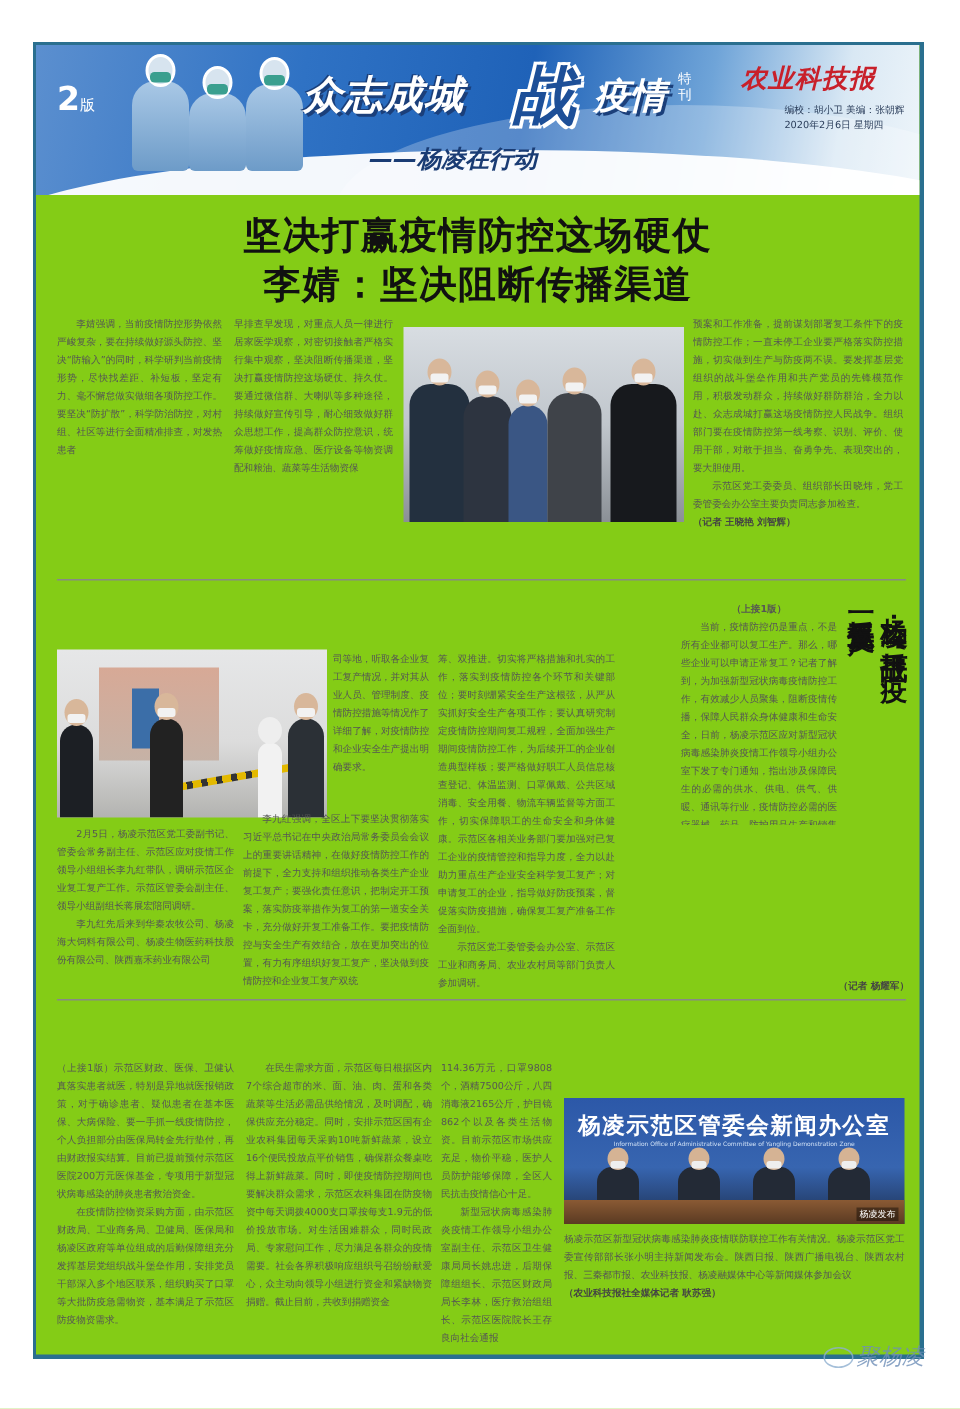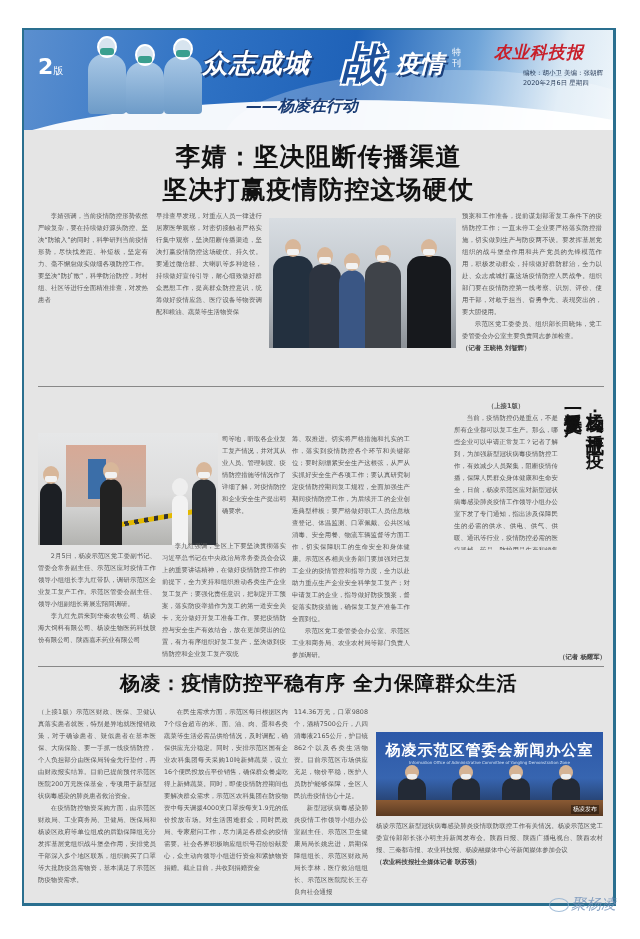--- a/index.html
+++ b/index.html
@@ -2,21 +2,21 @@
 <html><head>
 <meta charset="utf-8">
 <style>
   * { box-sizing: border-box; margin: 0; padding: 0; }
   html, body { width: 640px; height: 939px; background: #ffffff; overflow: hidden; }
   body { font-family: "DejaVu Sans", "Liberation Sans", sans-serif; color: #333; position: relative; }
 
   .page-frame {
     position: absolute; left: 22px; top: 28px; width: 594px; height: 878px;
     border: 2px solid #2a6f8f; border-right-width: 3px; border-bottom-width: 3px;
-    background: #e5e5e5; overflow: hidden;
+    background: #84cc16; overflow: hidden;
   }
 
   
   .masthead {
     position: absolute; left: 0; top: 0; width: 100%; height: 100px;
     background: linear-gradient(100deg, #5b8fcf 0%, #2f72c4 30%, #1f62b8 55%, #6fa4d8 75%, #d9e8f4 90%, #eef5fa 100%);
     overflow: hidden;
   }
   .masthead::after {
     content: ""; position: absolute; left: -40px; top: 70px; width: 720px; height: 120px;
@@ -140,22 +140,22 @@
     <div class="tekan">特刊</div>
     <div class="subtitle">——杨凌在行动</div>
     <div class="paper-logo">农业科技报</div>
     <div class="masthead-meta">
       <div>编校：胡小卫  美编：张朝辉</div>
       <div>2020年2月6日  星期四</div>
     </div>
   </div>
 
   <div class="headline-1">
+    <div>坚决打赢疫情防控这场硬仗</div>
     <div>李婧：坚决阻断传播渠道</div>
-    <div>坚决打赢疫情防控这场硬仗</div>
   </div>
 
   <div class="col" style="left:14px;top:180px;width:110px;height:155px;">
     <p>李婧强调，当前疫情防控形势依然严峻复杂，要在持续做好源头防控、坚决“防输入”的同时，科学研判当前疫情形势，尽快找差距、补短板，坚定有力、毫不懈怠做实做细各项防控工作。要坚决“防扩散”，科学防治防控，对村组、社区等进行全面精准排查，对发热患者</p>
   </div>
   <div class="col" style="left:132px;top:180px;width:106px;height:155px;">
     <p style="text-indent:0">早排查早发现，对重点人员一律进行居家医学观察，对密切接触者严格实行集中观察，坚决阻断传播渠道，坚决打赢疫情防控这场硬仗、持久仗。要通过微信群、大喇叭等多种途径，持续做好宣传引导，耐心细致做好群众思想工作，提高群众防控意识，统筹做好疫情应急、医疗设备等物资调配和粮油、蔬菜等生活物资保</p>
   </div>
   <div class="photo photo1">
     <div class="person" style="left:4px;width:40px;height:92px;background:#23303f;">
@@ -231,21 +231,20 @@
     <div class="col" style="left:0;top:2px;width:104px;height:150px;">
       <div style="text-align:center;font-weight:bold;">（上接1版）</div>
       <p>当前，疫情防控仍是重点，不是所有企业都可以复工生产。那么，哪些企业可以申请正常复工？记者了解到，为加强新型冠状病毒疫情防控工作，有效减少人员聚集，阻断疫情传播，保障人民群众身体健康和生命安全，日前，杨凌示范区应对新型冠状病毒感染肺炎疫情工作领导小组办公室下发了专门通知，指出涉及保障民生的必需的供水、供电、供气、供暖、通讯等行业，疫情防控必需的医疗器械、药品、防护用品生产和销售等行业，群众生活必需品、药店、超市、便利店、粮油店、食品店等生产和供应行业以及其他与疫情防控、生活保障有关的四类行业暂时复工生产，其他行业目前不允许复工。</p>
     </div>
     <div class="col" style="left:0;top:150px;width:152px;height:115px;">
       <div class="byline" style="position:absolute;bottom:0;right:0;">（记者 杨耀军）</div>
     </div>
   </div>
   <div class="rule" style="top:636px;width:566px;"></div>
 
-  <div class="headline-3">杨凌：疫情防控平稳有序  全力保障群众生活</div>
   <div class="col" style="left:14px;top:676px;width:118px;height:192px;">
     <p style="text-indent:0">（上接1版）示范区财政、医保、卫健认真落实患者就医，特别是异地就医报销政策，对于确诊患者、疑似患者在基本医保、大病保险、要一手抓一线疫情防控，个人负担部分由医保局转金先行垫付，再由财政报实结算。目前已提前预付示范区医院200万元医保基金，专项用于新型冠状病毒感染的肺炎患者救治资金。</p>
     <p>在疫情防控物资采购方面，由示范区财政局、工业商务局、卫健局、医保局和杨凌区政府等单位组成的后勤保障组充分发挥基层党组织战斗堡垒作用，安排党员干部深入多个地区联系，组织购买了口罩等大批防疫急需物资，基本满足了示范区防疫物资需求。</p>
   </div>
   <div class="col" style="left:140px;top:676px;width:124px;height:192px;">
     <p>在民生需求方面，示范区每日根据区内7个综合超市的米、面、油、肉、蛋和各类蔬菜等生活必需品供给情况，及时调配，确保供应充分稳定。同时，安排示范区国有企业农科集团每天采购10吨新鲜蔬菜，设立16个便民投放点平价销售，确保群众餐桌吃得上新鲜蔬菜。同时，即使疫情防控期间也要解决群众需求，示范区农科集团在防疫物资中每天调拨4000支口罩按每支1.9元的低价投放市场。对生活困难群众，同时民政局、专家慰问工作，尽力满足各群众的疫情需要。社会各界积极响应组织号召纷纷献爱心，众主动向领导小组进行资金和紧缺物资捐赠。截止目前，共收到捐赠资金</p>
   </div>
   <div class="col" style="left:270px;top:676px;width:74px;height:192px;">
     <p style="text-indent:0">114.36万元，口罩9808个，酒精7500公斤，八四消毒液2165公斤，护目镜862个以及各类生活物资。目前示范区市场供应充足，物价平稳，医护人员防护能够保障，全区人民抗击疫情信心十足。</p>
     <p>新型冠状病毒感染肺炎疫情工作领导小组办公室副主任、示范区卫生健康局局长姚忠进，后期保障组组长、示范区财政局局长李林，医疗救治组组长、示范区医院院长王存良向社会通报</p>

